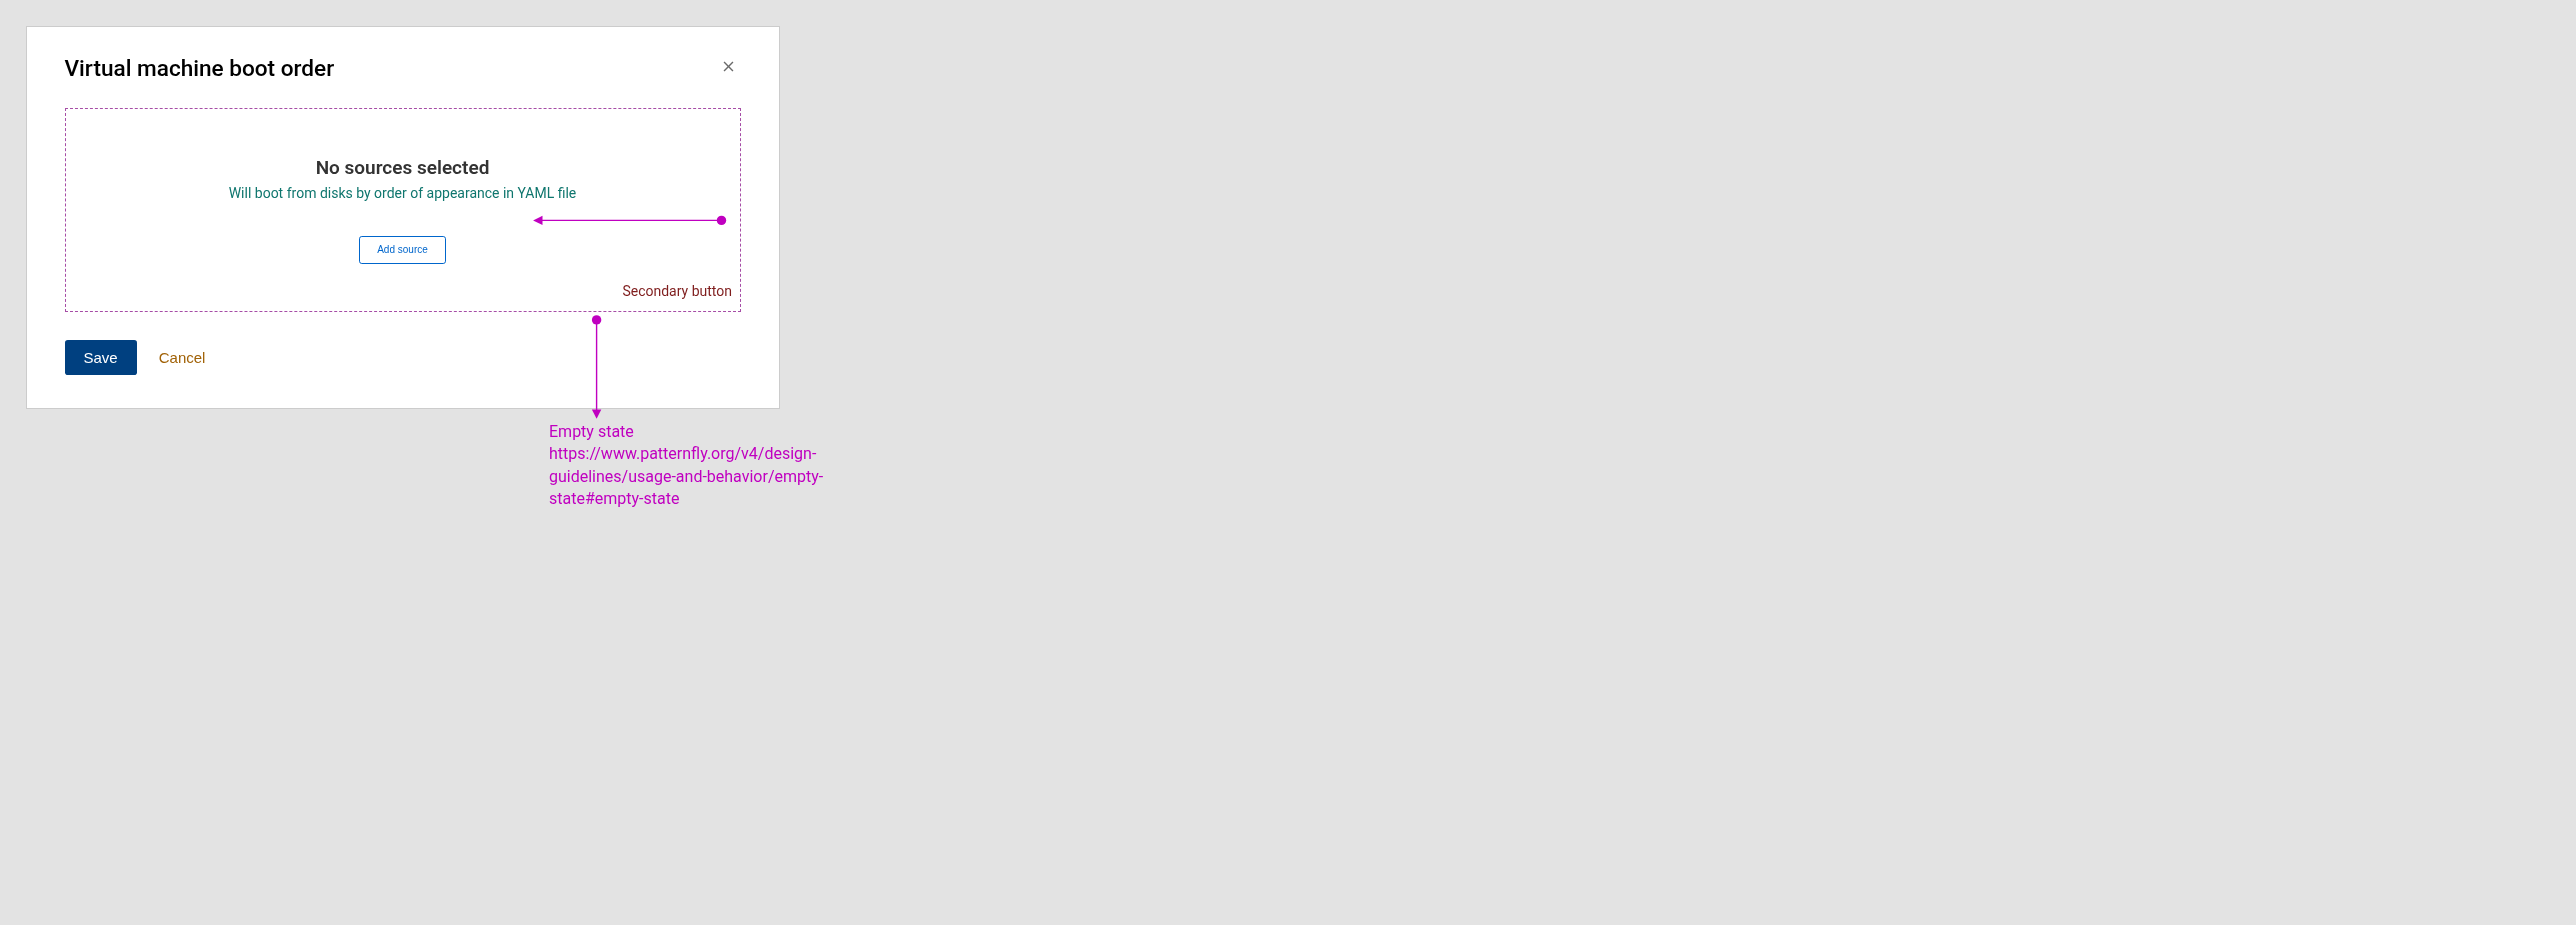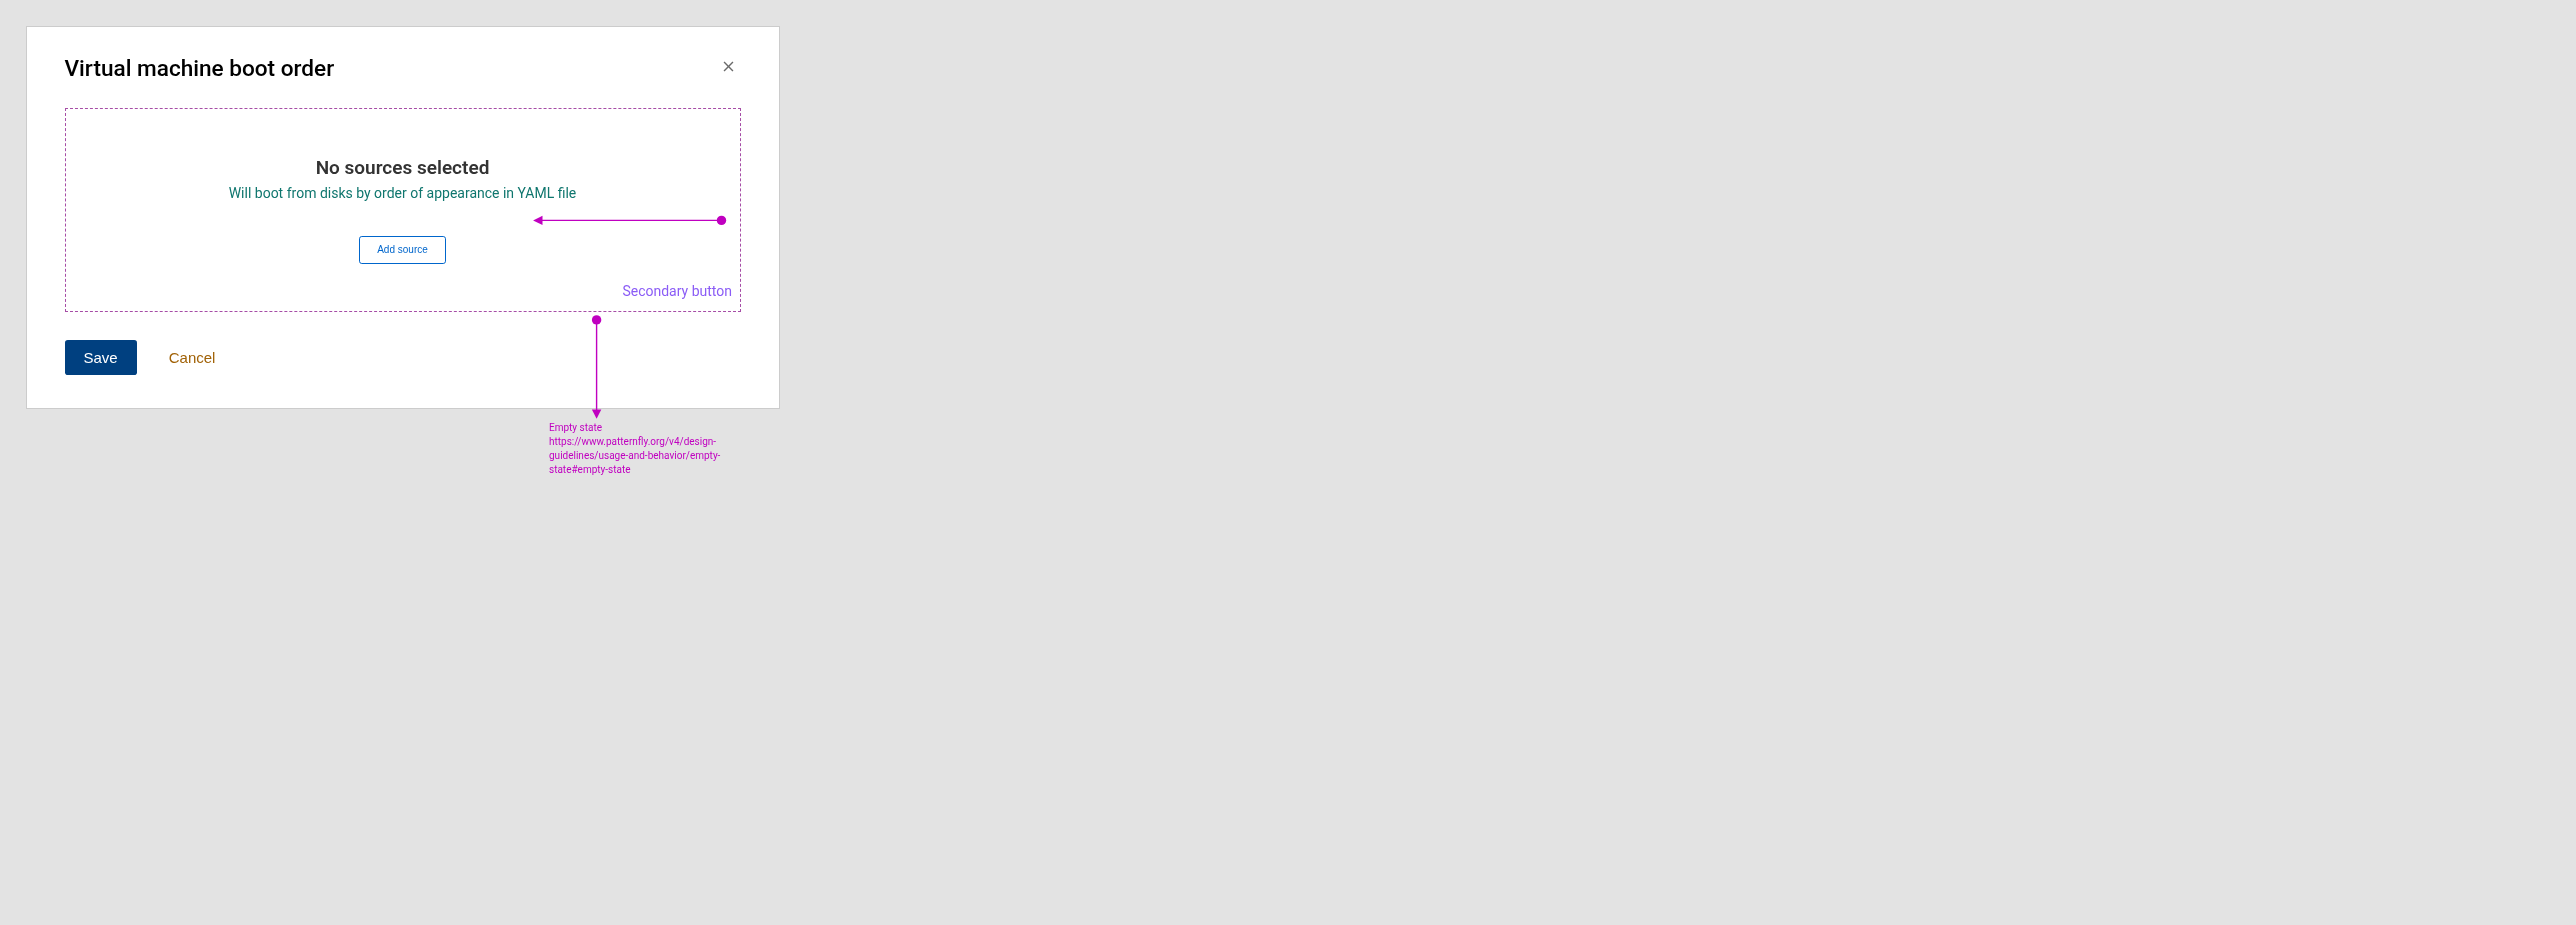--- a/index.html
+++ b/index.html
@@ -68,21 +68,21 @@
       background: #ffffff;
       border: 0.9px solid #0066cc;
       color: #0066cc;
       font-size: 10px;
       padding: 7.5px 17px;
       cursor: pointer;
       border-radius: 2.8px;
     }
     .modal-footer {
       display: flex;
-      gap: 32px;
+      gap: 22px;
     }
     .primary-button {
       background: #004080;
       color: #ffffff;
       border: none;
       font-size: 15px;
       padding: 9.4px 19px;
       cursor: pointer;
       border-radius: 2.8px;
     }
@@ -104,34 +104,34 @@
       pointer-events: none;
     }
     .annotation-arrow-secondary svg {
       display: block;
     }
     .annotation-label-secondary {
       position: absolute;
       right: 7.5px;
       bottom: 11.3px;
       font-size: 14px;
-      color: #8b5cf6;
+      color: #7f1d1d;
       pointer-events: none;
     }
     .annotation-vertical {
       position: absolute;
       left: 590px;
       top: 315px;
       pointer-events: none;
     }
     .annotation-empty-text {
       position: absolute;
       left: 549px;
       top: 421px;
-      font-size: 10px;
+      font-size: 16px;
       color: #c000c0;
       line-height: 1.4;
       width: 283px;
       pointer-events: none;
     }
   </style>
 </head>
 <body>
 
 <div class="modal">

